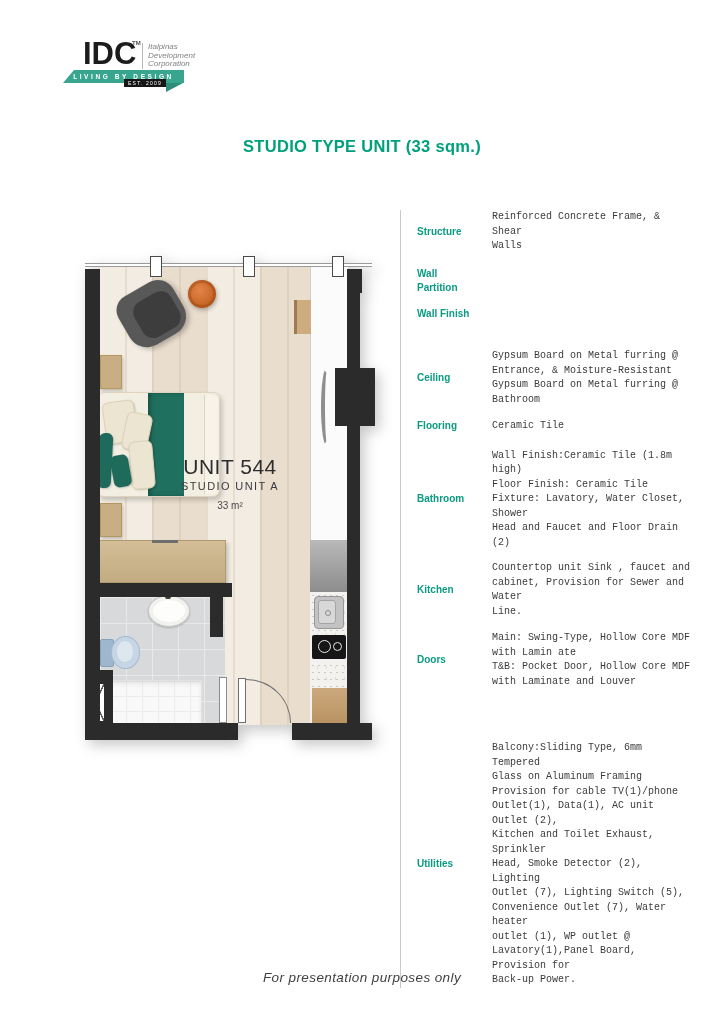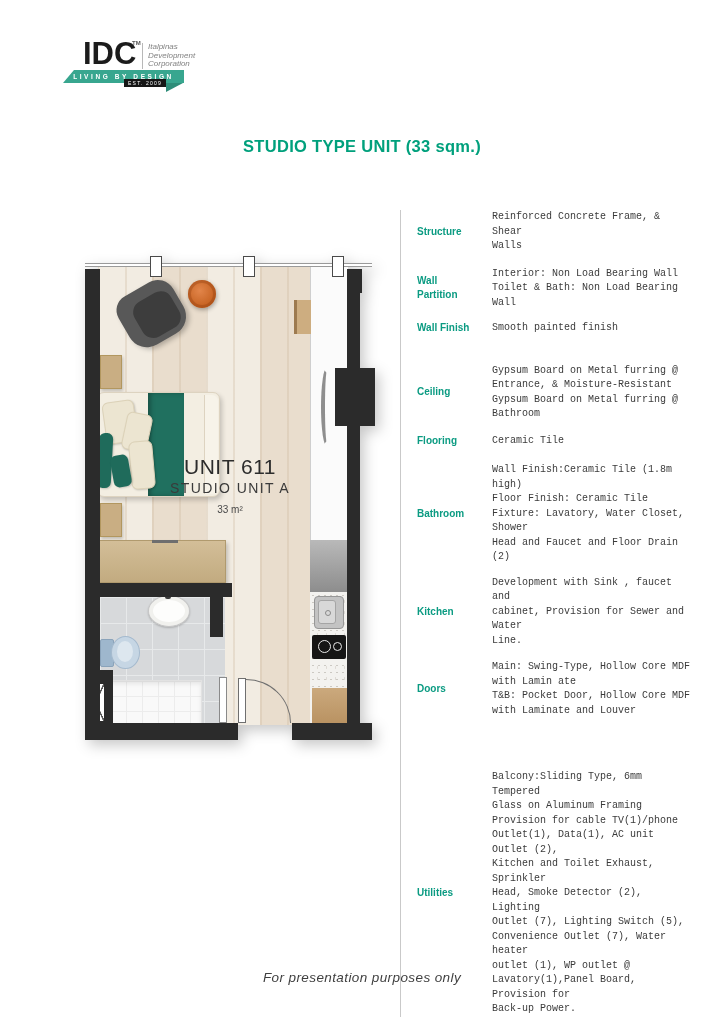--- a/index.html
+++ b/index.html
@@ -90,21 +90,21 @@
   .bed{left:12px;top:137px;width:121px;height:103px;background:#f3eee2;border:1px solid #ddd3c0;border-radius:7px;box-shadow:2px 3px 5px rgba(0,0,0,.2);}
   .blanket{left:50px;top:0;width:36px;height:103px;background:#20705f;box-shadow:inset 3px 0 4px rgba(0,0,0,.25);position:absolute;}
   .footboard{left:106px;top:2px;width:13px;height:99px;background:#f7f3e9;border-left:1px solid #ddd3c0;border-radius:0 6px 6px 0;position:absolute;}
   .pillow{position:absolute;border-radius:6px;box-shadow:1px 1px 2px rgba(0,0,0,.18);}
   .p-cream{background:#ece5d1;border:1px solid #dcd2b8;}
   .p-teal{background:#1f6b5b;}
   .desk{left:13px;top:285px;width:128px;height:43px;background:linear-gradient(180deg,#d3be98,#c2ab80);border:1px solid #b09a6e;box-sizing:border-box;box-shadow:2px 3px 4px rgba(0,0,0,.2);}
   .desk-handle{left:67px;top:285px;width:26px;height:3px;background:#6e6e6e;}
   .unit-label-wrap{left:60px;top:200px;width:170px;text-align:center;color:#333;}
   .unit-number{font-size:21px;letter-spacing:.5px;font-weight:500;color:#2c2c2c;}
-  .unit-type{font-size:14px;letter-spacing:1.4px;margin-top:1px;color:#3a3a3a;}
+  .unit-type{font-size:11px;letter-spacing:1.4px;margin-top:1px;color:#3a3a3a;}
   .unit-area{font-size:10px;margin-top:8px;color:#4a4a4a;}
 </style>
 </head>
 <body>
 
 <div id="logo" class="abs">
   <div class="abs idc">IDC</div>
   <div class="abs idc-tm">TM</div>
   <div class="abs logo-div"></div>
   <div class="abs logo-co">Italpinas
@@ -175,40 +175,37 @@
   <div class="wall" style="left:0;top:328px;width:147px;height:14px;"></div>
   <div class="wall" style="left:125px;top:342px;width:13px;height:40px;"></div>
   <div class="wall" style="left:0;top:415px;width:28px;height:12px;"></div>
   <div class="wall" style="left:21px;top:427px;width:7px;height:41px;"></div>
 
   <div class="abs pocket-door"></div>
   <div class="abs door-leaf"></div>
   <div class="abs door-arc"></div>
 
   <div class="abs unit-label-wrap">
-    <div class="unit-number">UNIT 611</div>
+    <div class="unit-number">UNIT 544</div>
     <div class="unit-type">STUDIO UNIT A</div>
     <div class="unit-area">33 m²</div>
   </div>
 </div>
 
 <div id="specs" class="abs">
   <div class="spec-row" style="margin-bottom:13px;">
     <div class="spec-label">Structure</div>
     <div class="spec-value">Reinforced Concrete Frame, &amp; Shear
 Walls</div>
   </div>
   <div class="spec-row" style="margin-bottom:11px;">
     <div class="spec-label">Wall Partition</div>
-    <div class="spec-value">Interior: Non Load Bearing Wall
-Toilet &amp; Bath: Non Load Bearing Wall</div>
   </div>
   <div class="spec-row" style="margin-bottom:28px;">
     <div class="spec-label">Wall Finish</div>
-    <div class="spec-value">Smooth painted finish</div>
   </div>
   <div class="spec-row" style="margin-bottom:12px;">
     <div class="spec-label">Ceiling</div>
     <div class="spec-value">Gypsum Board on Metal furring @
 Entrance, &amp; Moisture-Resistant
 Gypsum Board on Metal furring @
 Bathroom</div>
   </div>
   <div class="spec-row" style="margin-bottom:15px;">
     <div class="spec-label">Flooring</div>
@@ -216,21 +213,21 @@
   </div>
   <div class="spec-row" style="margin-bottom:11px;">
     <div class="spec-label">Bathroom</div>
     <div class="spec-value">Wall Finish:Ceramic Tile (1.8m high)
 Floor Finish: Ceramic Tile
 Fixture: Lavatory, Water Closet, Shower
 Head and Faucet and Floor Drain (2)</div>
   </div>
   <div class="spec-row" style="margin-bottom:12px;">
     <div class="spec-label">Kitchen</div>
-    <div class="spec-value">Development with Sink , faucet and
+    <div class="spec-value">Countertop unit Sink , faucet and
 cabinet, Provision for Sewer and Water
 Line.</div>
   </div>
   <div class="spec-row" style="margin-bottom:52px;">
     <div class="spec-label">Doors</div>
     <div class="spec-value">Main: Swing-Type, Hollow Core MDF
 with Lamin ate
 T&amp;B: Pocket Door, Hollow Core MDF
 with Laminate and Louver</div>
   </div>

